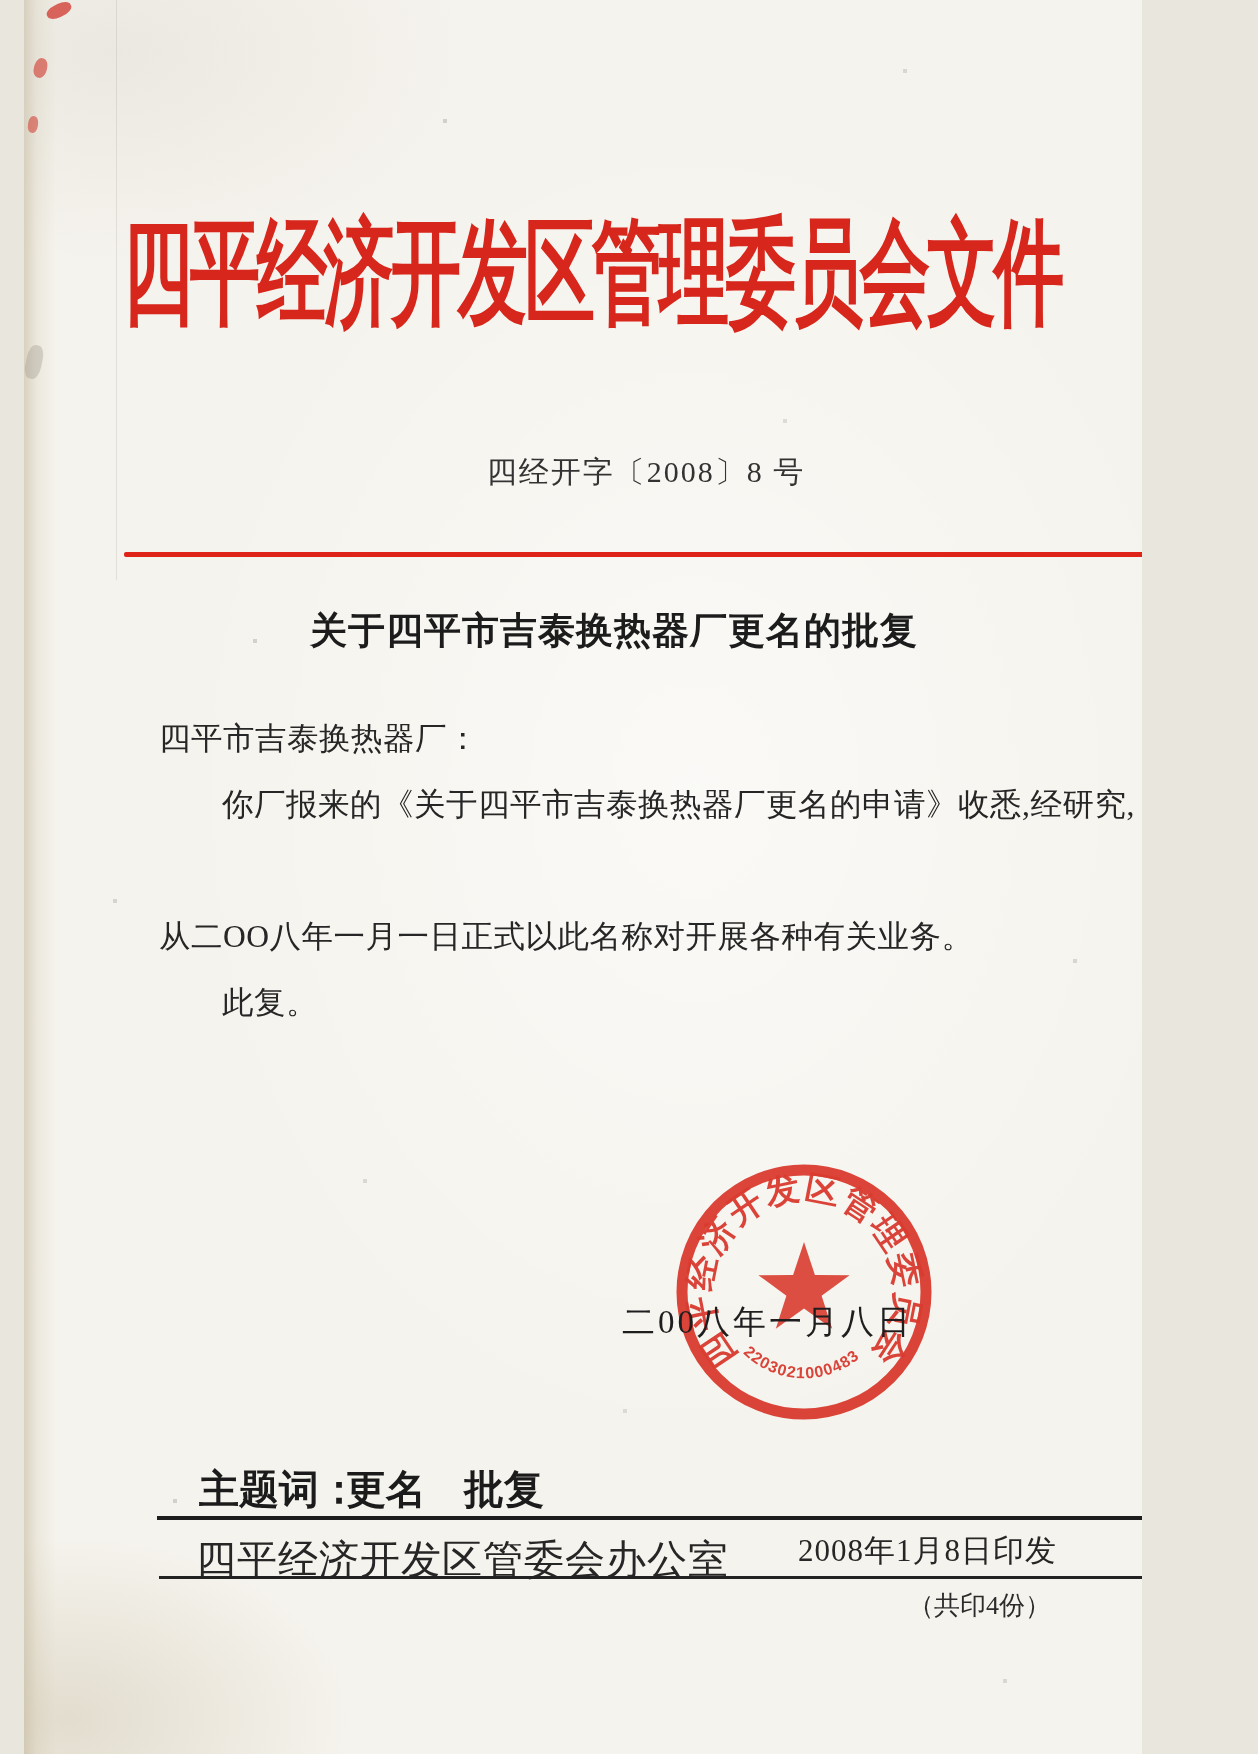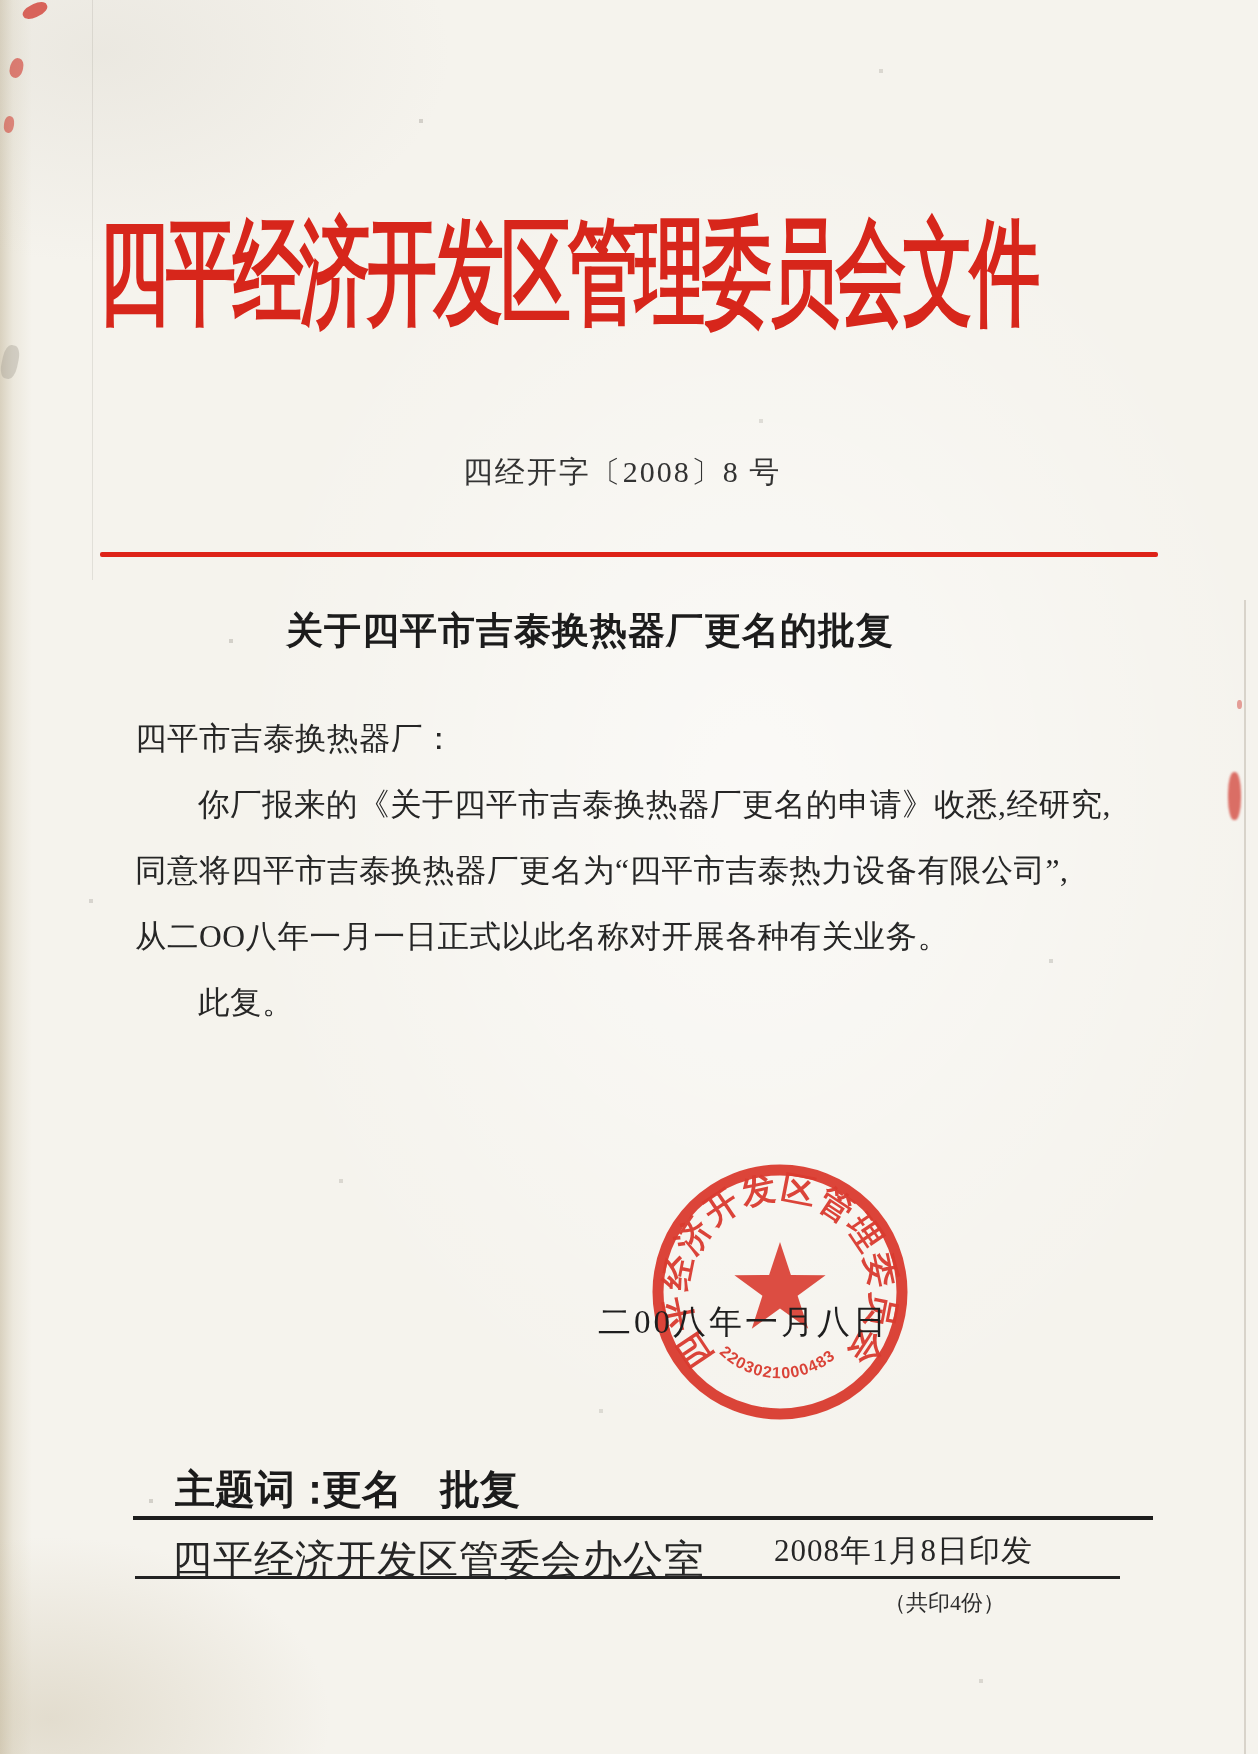--- a/index.html
+++ b/index.html
@@ -1,24 +1,25 @@
 <!DOCTYPE html>
 <html><head>
 <meta charset="utf-8">
 <style>
   html,body{margin:0;padding:0;background:#e9e6de;}
   #page{
-    position:relative;width:1258px;height:1754px;overflow:hidden;
+    position:relative;width:1118px;height:1754px;overflow:hidden;
     font-family:"Liberation Serif","DejaVu Serif",serif;
     background:
       radial-gradient(ellipse 400px 260px at 4% 98%, rgba(196,184,156,0.38), transparent 70%),
       radial-gradient(ellipse 500px 300px at 8% 3%, rgba(205,200,188,0.25), transparent 70%),
       radial-gradient(ellipse 700px 900px at 60% 45%, rgba(255,255,255,0.55), transparent 75%),
       linear-gradient(90deg,#d9d1bf 0px,#ece8dd 13px,#f5f3ed 32px),
       #f5f3ee;
+    margin-left: 24px;
   }
   .abs{position:absolute;}
   
   #header-title{
     left:0;top:196px;width:1136px;text-align:center;
     font-size:70px;font-weight:bold;letter-spacing:-3px;
     color:#d7261b;transform:scaleY(1.65);transform-origin:50% 0;
     font-family:"Liberation Serif","DejaVu Serif",serif;white-space:nowrap;
   }
   #doc-number{
@@ -52,21 +53,21 @@
   }
   
   #keywords-row{left:175px;top:1462px;font-size:40px;font-weight:bold;color:#1b1b1b;z-index:2;}
   #keywords-row .kw1{position:absolute;left:147px;top:0;}
   #keywords-row .kw2{position:absolute;left:265px;top:0;}
   #keywords-row{width:600px;height:40px;}
   #footer-rule-1{left:133px;top:1516px;width:1020px;height:4px;background:#1d1d1d;}
   #issuing-office{left:172px;top:1532px;font-size:40px;color:#262626;letter-spacing:1px;}
   #print-date{left:774px;top:1530px;font-size:31px;color:#262626;letter-spacing:1px;}
   #footer-rule-2{left:135px;top:1576px;width:985px;height:2.5px;background:#222;}
-  #copies-note{left:884px;top:1588px;font-size:22px;color:#2c2c2c;}
+  #copies-note{left:884px;top:1588px;font-size:26px;color:#2c2c2c;}
   
   .red-mark{background:#d0362c;border-radius:45%;opacity:0.75;}
   #mark-tl-1{left:22px;top:4px;width:26px;height:13px;transform:rotate(-25deg);}
   #mark-tl-2{left:10px;top:58px;width:13px;height:20px;transform:rotate(15deg);opacity:0.6;}
   #mark-tl-3{left:4px;top:116px;width:10px;height:17px;transform:rotate(8deg);opacity:0.55;}
   #mark-right-smudge{left:1228px;top:772px;width:13px;height:48px;filter:blur(1px);opacity:0.7;}
   #mark-right-dot{left:1237px;top:700px;width:5px;height:9px;opacity:0.45;}
   #pencil-mark{left:2px;top:345px;width:16px;height:34px;background:#9a948a;opacity:0.35;
                border-radius:40%;transform:rotate(12deg);}
   #crease-right{left:1244px;top:600px;width:1.5px;height:1154px;background:rgba(140,130,110,0.28);}
@@ -92,21 +93,20 @@
   <div class="abs" id="header-title">四平经济开发区管理委员会文件</div>
 
   <div class="abs" id="doc-number">四经开字〔2008〕8 号</div>
 
   <div class="abs" id="red-rule"></div>
 
   <div class="abs" id="subject-title">关于四平市吉泰换热器厂更名的批复</div>
 
   <div class="abs body-line" id="salutation">四平市吉泰换热器厂：</div>
   <div class="abs body-line indent" id="body-line1">你厂报来的《关于四平市吉泰换热器厂更名的申请》收悉,经研究,</div>
-  <div class="abs body-line" id="body-line2">同意将四平市吉泰换热器厂更名为“四平市吉泰热力设备有限公司”,</div>
   <div class="abs body-line indent" id="closing">此复。</div>
   <div class="abs body-line" id="body-line3">从二OO八年一月一日正式以此名称对开展各种有关业务。</div>
 
   <svg class="abs" id="stamp" viewBox="-140 -140 280 280" xmlns="http://www.w3.org/2000/svg">
     <defs>
       <path id="ringPath" d="M -65,65 A 92,92 0 1 1 65,65" fill="none"></path>
       <path id="serialPath" d="M -61,61 A 86,86 0 0 0 61,61" fill="none"></path>
     </defs>
     <circle cx="0" cy="0" r="122" fill="none" stroke="#df2c20" stroke-width="11" opacity="0.95"></circle>
     <polygon points="0,-50 10.9,-17 45.6,-16.8 17.6,3.7 28.2,36.8 0,16.5 -28.2,36.8 -17.6,3.7 -45.6,-16.8 -10.9,-17" fill="#df2c20" opacity="0.9"></polygon>

